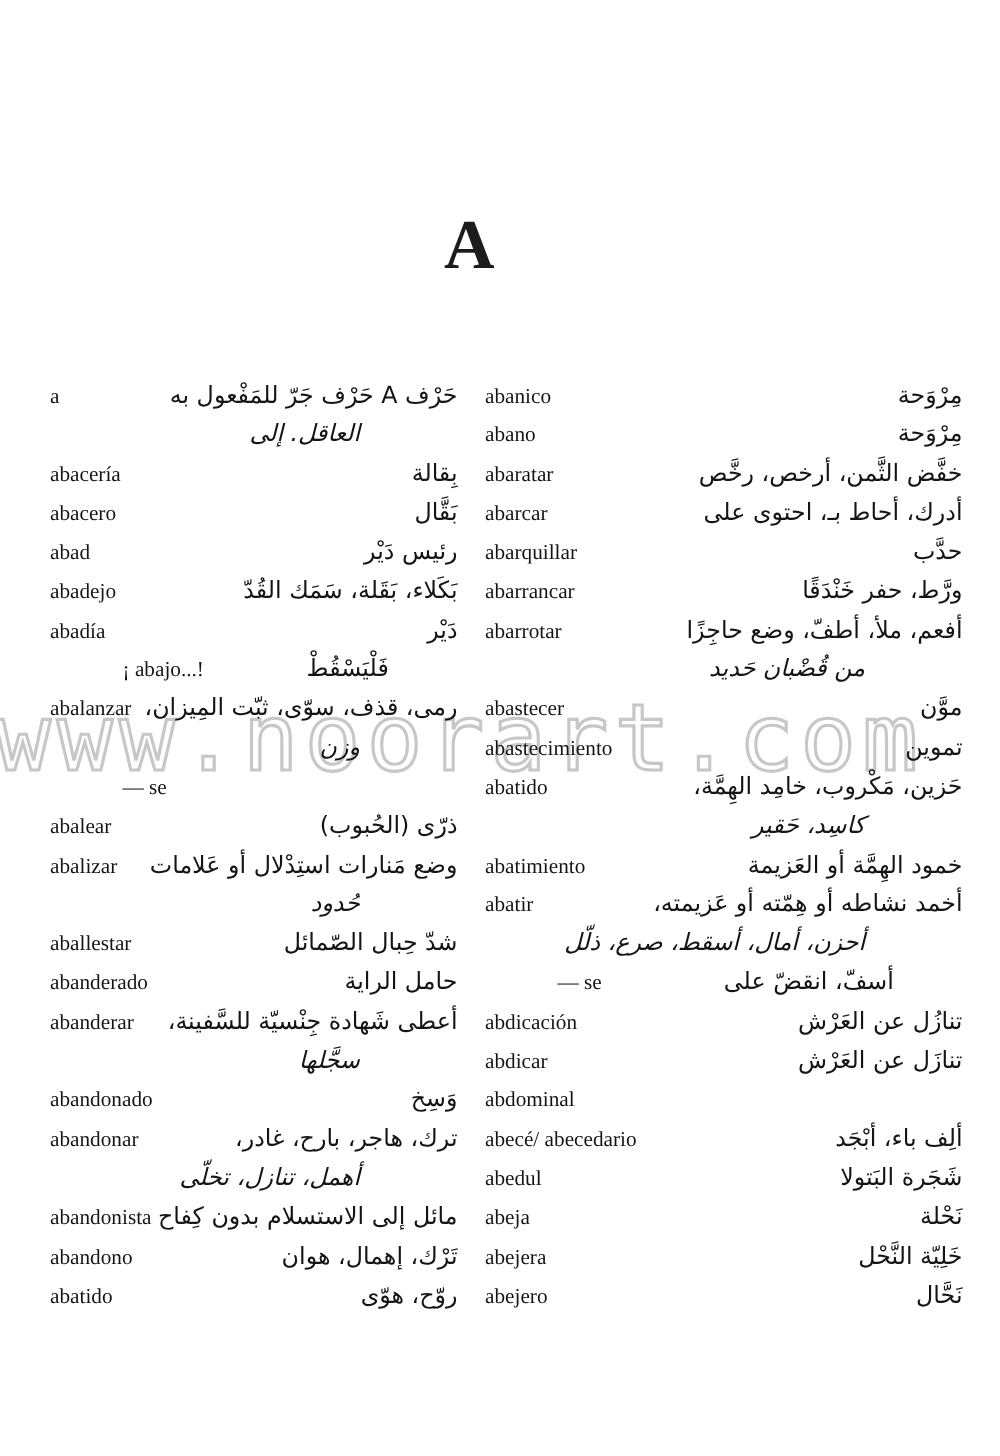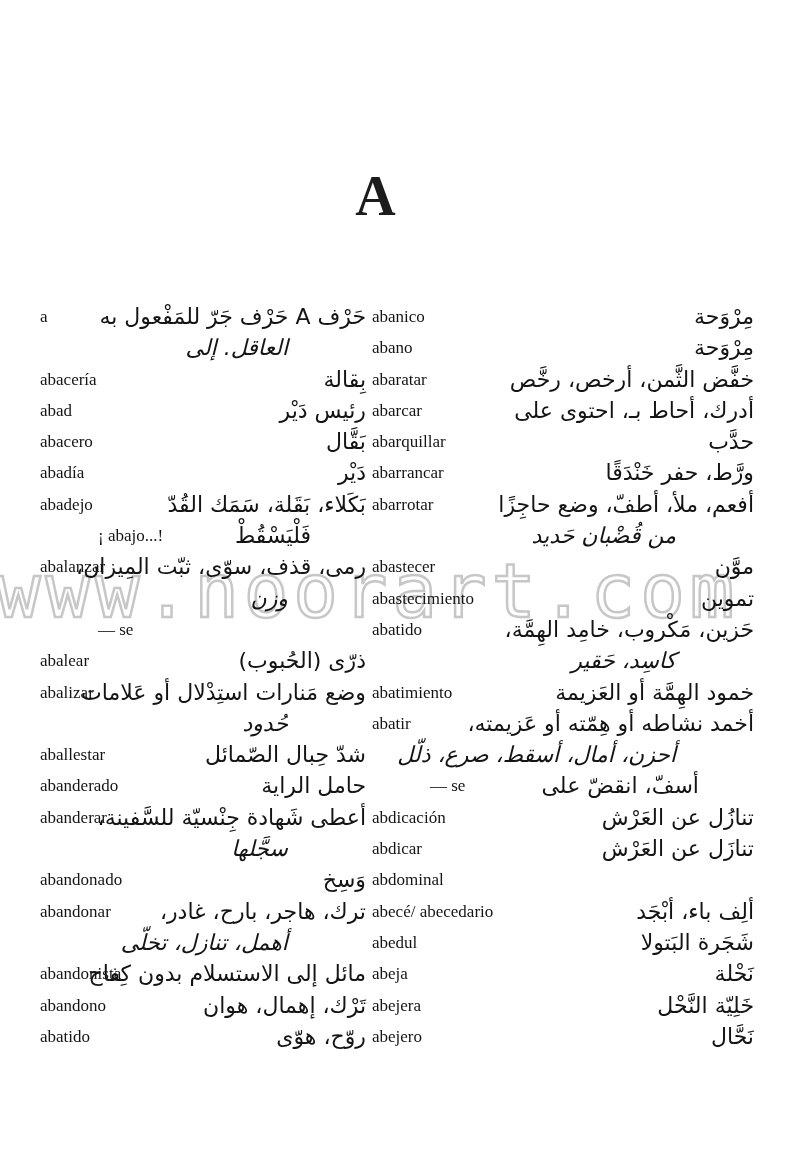--- a/index.html
+++ b/index.html
@@ -37,35 +37,35 @@
     color: rgba(255,255,255,0);
     -webkit-text-stroke: 2.5px #c7c7c7;
     text-stroke: 2.5px #c7c7c7;
   }
   
   @supports not (-webkit-text-stroke: 1px black) {
     .watermark { color: #cccccc; }
   }
   .col { position: absolute; top: 301px; z-index: 1; }
   .col-left  { left: 40px;  width: 326px; }
-  .col-right { left: 372px; width: 382px; }
+  .col-right { left: 388px; width: 382px; }
   .row { display: flex; height: 31.3px; }
   .es {
     line-height: 31.3px;
     font-size: 17px;
     white-space: nowrap;
     color: #141414;
   }
   .ar {
     flex: 1;
     min-width: 0;
     direction: rtl;
     text-align: right;
     line-height: 31.3px;
-    font-size: 22px;
+    font-size: 19px;
     white-space: nowrap;
     font-family: "DejaVu Sans", sans-serif;
     color: #141414;
   }
   .row.subentry .es { padding-left: 58px; }
   .row.subentry .ar { padding-right: 55px; text-align: right; }
   .row.continuation .ar { padding-right: 78px; font-style: italic; }
 </style>
 </head>
 <body>
@@ -82,34 +82,34 @@
       </div>
       <div class="row continuation">
         <span class="es"></span>
         <span class="ar">العاقل. إلى</span>
       </div>
       <div class="row">
         <span class="es">abacería</span>
         <span class="ar">بِقالة</span>
       </div>
       <div class="row">
+        <span class="es">abacero</span>
+        <span class="ar">بَقَّال</span>
+      </div>
+      <div class="row">
         <span class="es">abad</span>
         <span class="ar">رئيس دَيْر</span>
       </div>
       <div class="row">
-        <span class="es">abacero</span>
-        <span class="ar">بَقَّال</span>
+        <span class="es">abadejo</span>
+        <span class="ar">بَكَلاء، بَقَلة، سَمَك القُدّ</span>
       </div>
       <div class="row">
         <span class="es">abadía</span>
         <span class="ar">دَيْر</span>
-      </div>
-      <div class="row">
-        <span class="es">abadejo</span>
-        <span class="ar">بَكَلاء، بَقَلة، سَمَك القُدّ</span>
       </div>
       <div class="row subentry">
         <span class="es">¡ abajo...!</span>
         <span class="ar">فَلْيَسْقُطْ</span>
       </div>
       <div class="row">
         <span class="es">abalanzar</span>
         <span class="ar">رمى، قذف، سوّى، ثبّت المِيزان،</span>
       </div>
       <div class="row continuation">

